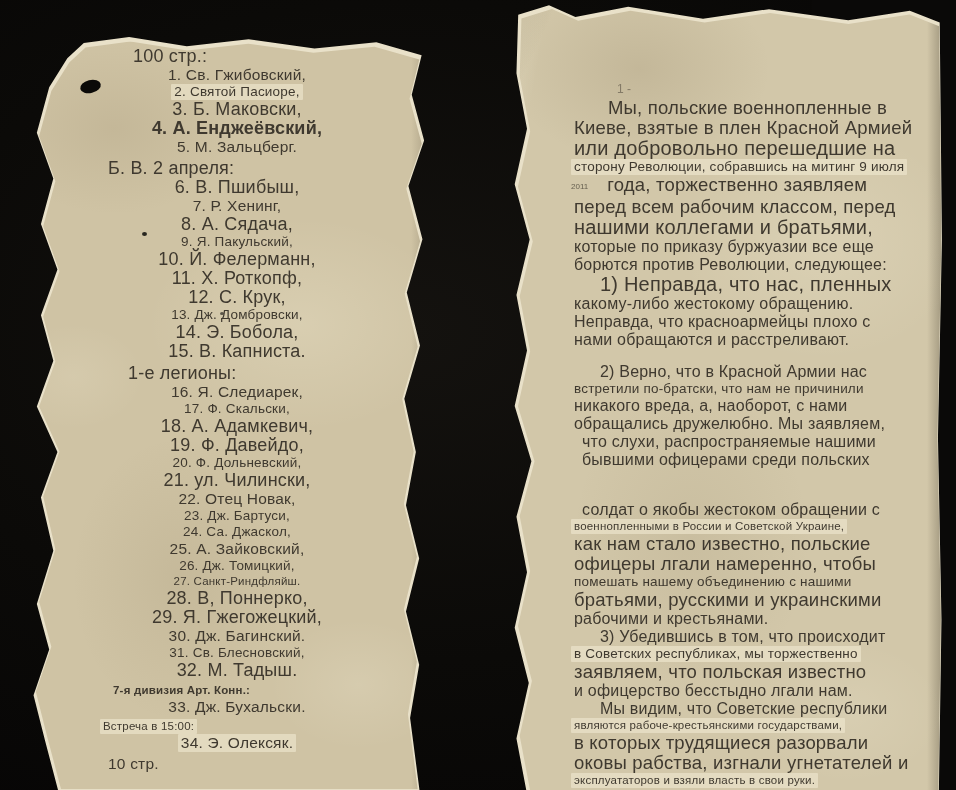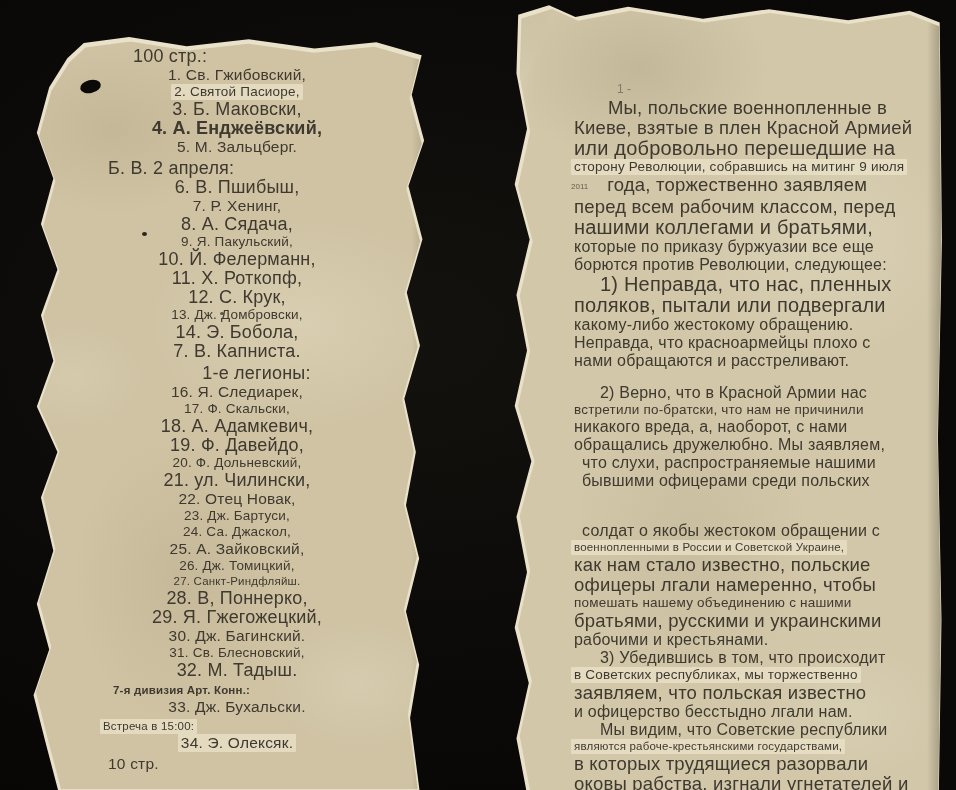--- a/index.html
+++ b/index.html
@@ -110,22 +110,22 @@
         <div class="line s-l k-header" style="padding-left: 19px;"><span class="t">Б. В. 2 апреля:</span></div>
         <div class="line s-l"><span class="t">6. В. Пшибыш,</span></div>
         <div class="line s-m"><span class="t">7. Р. Хенинг,</span></div>
         <div class="line s-l"><span class="t">8. А. Сядача,</span></div>
         <div class="line s-s"><span class="t">9. Я. Пакульский,</span></div>
         <div class="line s-l"><span class="t">10. Й. Фелерманн,</span></div>
         <div class="line s-l"><span class="t">11. Х. Роткопф,</span></div>
         <div class="line s-l"><span class="t">12. С. Крук,</span></div>
         <div class="line s-s"><span class="t">13. Дж. Домбровски,</span></div>
         <div class="line s-l"><span class="t">14. Э. Бобола,</span></div>
-        <div class="line s-l"><span class="t">7. В. Капниста.</span></div>
-        <div class="line s-l k-header" style="padding-left: 39px; text-align: center;"><span class="t">1-е легионы:</span></div>
+        <div class="line s-l"><span class="t">15. В. Капниста.</span></div>
+        <div class="line s-l k-header" style="padding-left: 39px;"><span class="t">1-е легионы:</span></div>
         <div class="line s-m"><span class="t">16. Я. Следиарек,</span></div>
         <div class="line s-s"><span class="t">17. Ф. Скальски,</span></div>
         <div class="line s-l"><span class="t">18. А. Адамкевич,</span></div>
         <div class="line s-l"><span class="t">19. Ф. Давейдо,</span></div>
         <div class="line s-s"><span class="t">20. Ф. Дольневский,</span></div>
         <div class="line s-l"><span class="t">21. ул. Чилински,</span></div>
         <div class="line s-m"><span class="t">22. Отец Новак,</span></div>
         <div class="line s-s"><span class="t">23. Дж. Бартуси,</span></div>
         <div class="line s-s"><span class="t">24. Са. Джаскол,</span></div>
         <div class="line s-m"><span class="t">25. А. Зайковский,</span></div>
@@ -152,21 +152,20 @@
         <div class="line s-l" style="padding-left: 34px;"><span class="t">Мы, польские военнопленные в</span></div>
         <div class="line s-l"><span class="t">Киеве, взятые в плен Красной Армией</span></div>
         <div class="line s-xl"><span class="t">или добровольно перешедшие на</span></div>
         <div class="line s-s"><span class="t hl">сторону Революции, собравшись на митинг 9 июля</span></div>
         <div class="line s-l"><span class="pre">2011</span><span class="t">года, торжественно заявляем</span></div>
         <div class="line s-l"><span class="t">перед всем рабочим классом, перед</span></div>
         <div class="line s-xl"><span class="t">нашими коллегами и братьями,</span></div>
         <div class="line s-m"><span class="t">которые по приказу буржуазии все еще</span></div>
         <div class="line s-m"><span class="t">борются против Революции, следующее:</span></div>
         <div class="line s-xl" style="padding-left: 26px;"><span class="t">1) Неправда, что нас, пленных</span></div>
-        <div class="line s-xl"><span class="t">поляков, пытали или подвергали</span></div>
         <div class="line s-m"><span class="t">какому-либо жестокому обращению.</span></div>
         <div class="line s-m"><span class="t">Неправда, что красноармейцы плохо с</span></div>
         <div class="line s-m"><span class="t">нами обращаются и расстреливают.</span></div>
         <div class="line s-m" style="padding-left: 26px; margin-top: 14px;"><span class="t">2) Верно, что в Красной Армии нас</span></div>
         <div class="line s-s"><span class="t">встретили по-братски, что нам не причинили</span></div>
         <div class="line s-m"><span class="t">никакого вреда, а, наоборот, с нами</span></div>
         <div class="line s-m"><span class="t">обращались дружелюбно. Мы заявляем,</span></div>
         <div class="line s-m" style="padding-left: 8px;"><span class="t">что слухи, распространяемые нашими</span></div>
         <div class="line s-m" style="padding-left: 8px;"><span class="t">бывшими офицерами среди польских</span></div>
         <div class="line s-m" style="padding-left: 8px; margin-top: 32px;"><span class="t">солдат о якобы жестоком обращении с</span></div>

